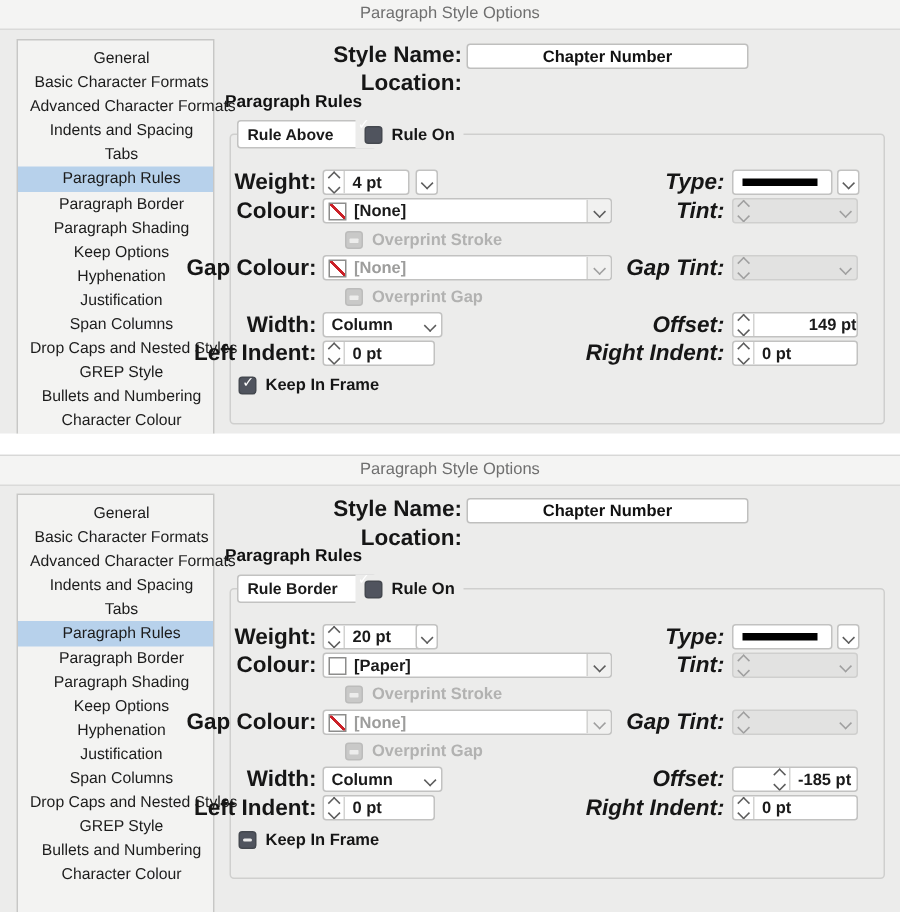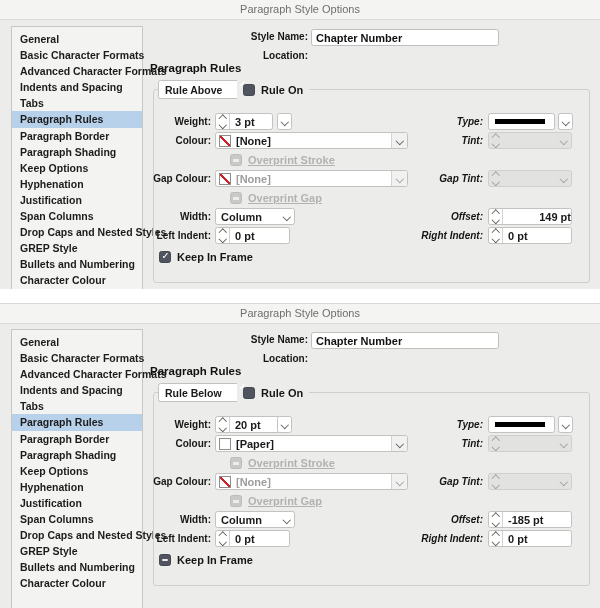--- a/index.html
+++ b/index.html
@@ -11,34 +11,34 @@
   #panel-1 { top:303px; height:305px; }
 
   .titlebar { position:absolute; top:0; left:0; right:0; height:19px; background:#f4f4f3;
               border-bottom:1px solid #dadad9; text-align:center; line-height:19px;
               font-size:11px; color:#6f6f6f; }
   #panel-1 .titlebar { border-top:1px solid #d8d8d7; line-height:18px; }
 
   .sidebar { position:absolute; left:11px; top:26px; width:132px; height:290px;
              background:#f3f3f2; border:1px solid #c7c7c6; box-sizing:border-box; padding-top:4px; }
   .side-item { height:16.1px; line-height:16.1px; padding-left:8px; font-size:10.5px;
-               font-weight:bold; color:#1c1c1c; white-space:nowrap; }
+               font-weight:normal; color:#1c1c1c; white-space:nowrap;text-align:center; }
   .side-item.active { background:#b7d1eb; }
 
-  .lbl { position:absolute; font-size:10px; font-weight:bold; color:#161616;
+  .lbl { position:absolute; font-size:15px; font-weight:bold; color:#161616;
          text-align:right; height:17px; line-height:17px; white-space:nowrap; }
   .lbl-l { left:40px;  width:171px; }
   .lbl-r { left:340px; width:143px;font-style:italic; }
   .lbl-dis { position:absolute; font-size:11px; font-weight:bold; color:#b2b2b1;
-             height:17px; line-height:17px; white-space:nowrap;text-decoration:underline; }
+             height:17px; line-height:17px; white-space:nowrap; }
   .heading { position:absolute; left:150px; top:62px; font-size:11.5px; font-weight:bold; color:#111; }
 
   .nameinput { position:absolute; left:311px; top:29px; width:178px; height:15px;
                border:1px solid #bfbfbe; border-radius:2.5px; background:#fff;
-               font-family:inherit; font-size:11px; font-weight:bold; color:#111; padding:0 4px; }
+               font-family:inherit; font-size:11px; font-weight:bold; color:#111; padding:0 4px;text-align:center; }
 
   .groupbox { position:absolute; left:153px; top:89px; width:437px; height:194px;
               border:1px solid #cfcfce; border-radius:3px; box-sizing:border-box; }
 
   .field { position:absolute; height:17px; background:#fff; border:1px solid #c2c2c1;
            border-radius:2.5px; box-sizing:border-box; display:flex; align-items:center;
            font-size:11px; font-weight:bold; color:#1a1a1a; overflow:hidden; }
   .field.dis { background:#e2e2e1; border-color:#cfcfce; color:#9d9d9c; }
 
   .ruleselect { left:158px; top:80px; width:93px; height:19px; padding-left:6px; font-size:10.5px; }
@@ -125,21 +125,21 @@
       <span class="cb cb-dark cb-flex" data-state="checked"></span>
       <span style="font-size:11px;font-weight:bold;color:#161616;">Rule On</span>
     </div>
 
     <div class="lbl lbl-l" style="top:113px;">Weight:</div>
     <div class="field" style="left:215px;top:113px;width:58px;">
       <span class="stepper">
           <span class="chev up"></span>
           <span class="chev"></span>
         </span>
-      <span class="val">3 pt</span>
+      <span class="val">4 pt</span>
     </div>
     <div class="ddbtn" style="left:277px;top:113px;">
         <span class="chev"></span>
       </div>
 
     <div class="lbl lbl-l" style="top:132px;">Colour:</div>
     <div class="field" style="left:215px;top:132px;width:193px;">
       <span class="swatch" data-swatch="none"></span>
       <span class="val">[None]</span>
       <span class="chevseg">
@@ -249,21 +249,21 @@
 
     <div class="lbl" style="left:150px;width:158px;top:29px;line-height:15px;">Style Name:</div>
     <input class="nameinput" value="Chapter Number" style="">
     <div class="lbl" style="left:150px;width:158px;top:48px;line-height:15px;">Location:</div>
 
     <div class="heading">Paragraph Rules</div>
 
     <div class="groupbox"></div>
 
     <div class="field ruleselect">
-      <span>Rule Below</span>
+      <span>Rule Border</span>
       <span class="chev end"></span>
     </div>
     <div class="rule-on-wrap">
       <span class="cb cb-dark cb-flex" data-state="checked"></span>
       <span style="font-size:11px;font-weight:bold;color:#161616;">Rule On</span>
     </div>
 
     <div class="lbl lbl-l" style="top:113px;">Weight:</div>
     <div class="field" style="left:215px;top:113px;width:66px;">
       <span class="stepper">
@@ -338,21 +338,21 @@
     <div class="lbl lbl-r" style="top:170px;">Gap Tint:</div>
     <div class="field dis" style="left:488px;top:170px;width:84px;">
       <span class="stepper">
           <span class="chev up gray"></span>
           <span class="chev gray"></span>
         </span>
       <span class="chev gray end"></span>
     </div>
 
     <div class="lbl lbl-r" style="top:208px;">Offset:</div>
-    <div class="field" style="left:488px;top:208px;width:84px;">
+    <div class="field" style="left:488px;top:208px;width:84px;padding-left:24px;">
       <span class="stepper">
           <span class="chev up"></span>
           <span class="chev"></span>
         </span>
       <span class="val">-185 pt</span>
     </div>
 
     <div class="lbl lbl-r" style="top:227px;">Right Indent:</div>
     <div class="field" style="left:488px;top:227px;width:84px;">
       <span class="stepper">

